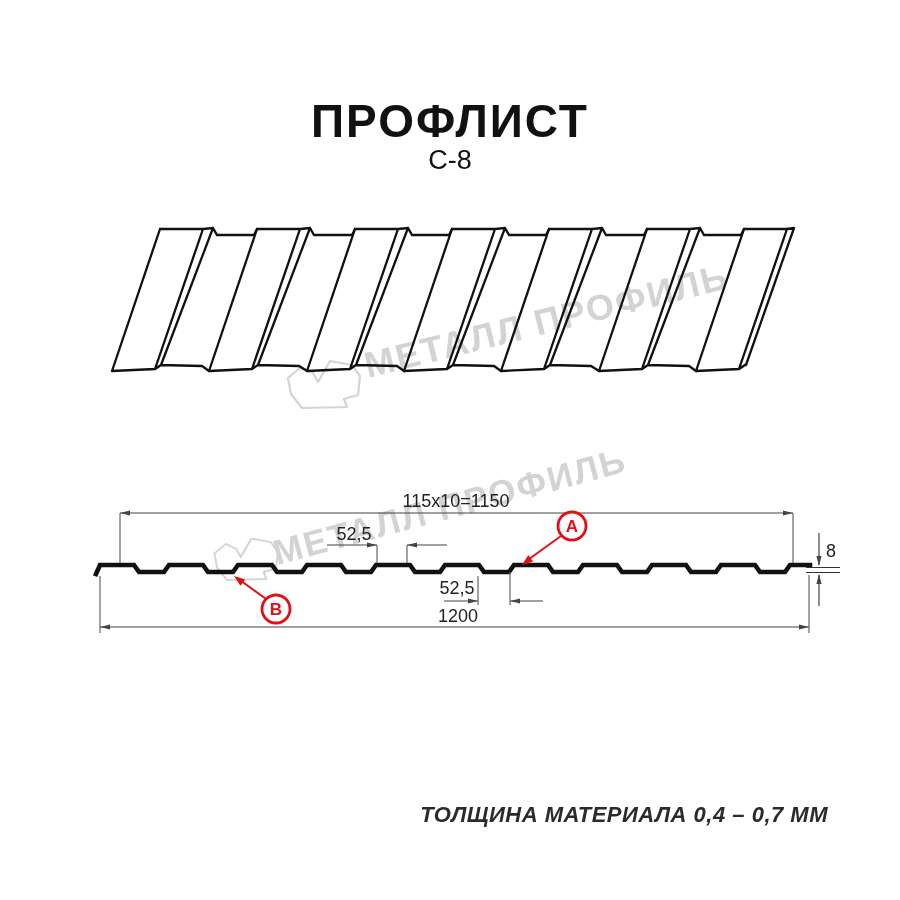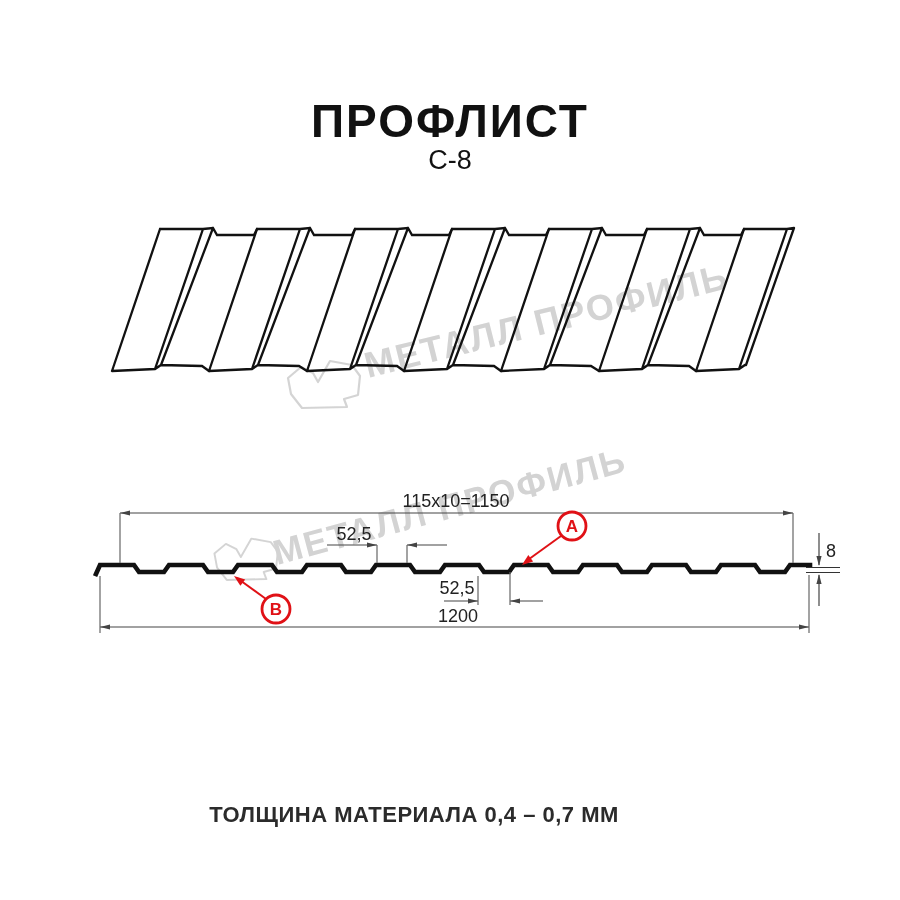--- a/index.html
+++ b/index.html
@@ -9,22 +9,22 @@
   }
   .title{
     position:absolute;top:82px;left:0;width:900px;text-align:center;
     font-size:46px;font-weight:700;letter-spacing:2px;color:#111;line-height:1;
   }
   .subtitle{
     position:absolute;top:131px;left:0;width:900px;text-align:center;
     font-size:27px;font-weight:500;color:#111;line-height:1;
   }
   .footer-note{
-    position:absolute;top:786px;left:0;width:828px;text-align:center;
-    font-size:22px;font-weight:700;letter-spacing:0.5px;color:#2b2b2b;line-height:1.2;
+    position:absolute;top:786px;left:0;width:828px;text-align:right;
+    font-size:22px;font-weight:700;letter-spacing:0.5px;color:#2b2b2b;line-height:1.2;font-style:italic;
   }
   svg.art{position:absolute;top:0;left:0;}
   .wm-text{font-family:"Liberation Sans","DejaVu Sans",sans-serif;font-weight:700;}
   .dim-text{font-family:"Liberation Sans","DejaVu Sans",sans-serif;font-size:18px;fill:#222;}
   .red-letter{font-family:"Liberation Sans","DejaVu Sans",sans-serif;font-size:17px;font-weight:700;}
 </style>
 </head>
 <body>
 
 <div class="page">

